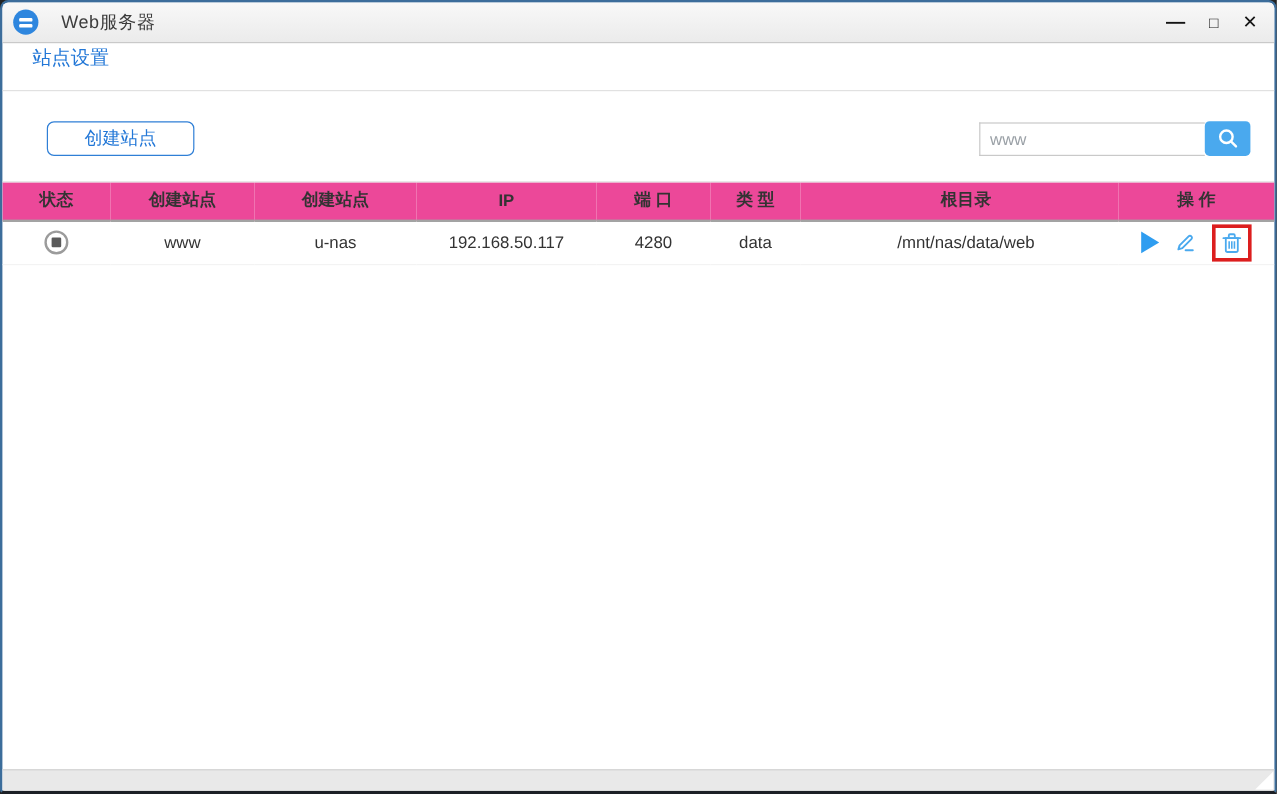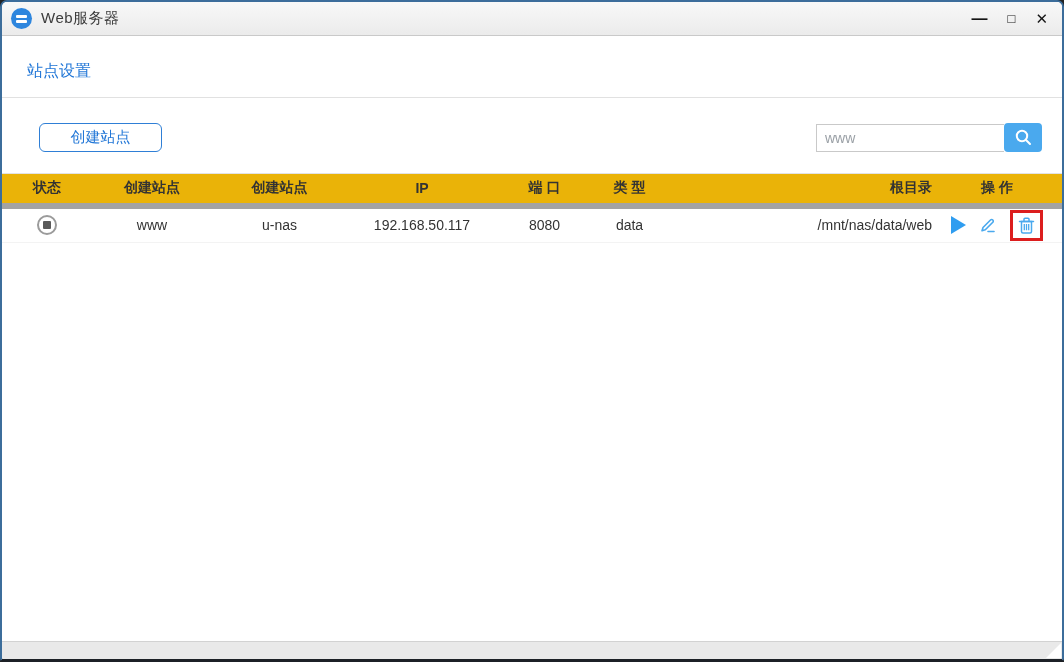--- a/index.html
+++ b/index.html
@@ -24,30 +24,30 @@
     padding: 0 14px 0 9px;
   }
   .app-icon {
     width: 21px; height: 21px; border-radius: 50%;
     background: #2e86de;
     display: inline-flex; flex-direction: column;
     align-items: center; justify-content: center; gap: 2px;
     flex: 0 0 auto;
   }
   .app-icon i { display: block; width: 11px; height: 3px; background: #fff; border-radius: 1px; }
-  .titlebar-text { margin-left: 9px; font-size: 15px; color: #3c3c3c; letter-spacing: .5px; }
+  .titlebar-text { margin-left: 19px; font-size: 15px; color: #3c3c3c; letter-spacing: .5px; }
   .win-controls { margin-left: auto; display: flex; align-items: center; gap: 20px; }
   .win-btn { color: #141414; font-size: 14px; font-weight: bold; line-height: 1; cursor: default; }
   .win-btn.min { font-size: 16px; }
   .win-btn.max { font-size: 13px; }
   .win-btn.close { font-size: 15px; }
 
   
   .section-title {
-    padding: 24px 0 0 25px;
+    padding: 2px 0 0 25px;
     color: #2277d7; font-size: 16px; line-height: 22px;
   }
   .head-divider { margin-top: 15px; border-bottom: 1px solid #e1e1e1; }
 
   
   .toolbar {
     display: flex; align-items: center; justify-content: space-between;
     padding: 25px 20px 21px 37px;
   }
   .create-btn {
@@ -68,25 +68,25 @@
   }
   .search-btn {
     width: 38px; height: 29px;
     background: #4aa9ee; border: none; border-radius: 4px;
     display: flex; align-items: center; justify-content: center;
   }
 
   
   table { width: 100%; border-collapse: collapse; font-size: 14px; table-layout: fixed; }
   thead th {
-    background: #eab308;
-    border-top: 1px solid #e3e3e3; border-bottom: 6px solid #a3a3a3;
+    background: #ec4899;
+    border-top: 1px solid #e3e3e3; border-bottom: 2px solid #a3a3a3;
     height: 32px; font-weight: bold; color: #333; text-align: center;
   }
-  thead th.left, tbody td.left { text-align: right; padding-left: 11px; }
+  thead th.left, tbody td.left { text-align: center; padding-left: 11px; }
   tbody td { height: 37px; color: #333; text-align: center; border-bottom: 1px solid #f3f3f3; }
 
   .status-stop {
     display: inline-flex; align-items: center; justify-content: center;
     width: 20px; height: 20px; border: 2px solid #9b9b9b; border-radius: 50%;
     vertical-align: middle;
   }
   .status-stop i { display: block; width: 8px; height: 8px; background: #5a5a5a; border-radius: 1px; }
 
   .actions { display: flex; align-items: center; justify-content: center; gap: 13px; }
@@ -177,21 +177,21 @@
     <tbody>
       <tr>
         <td>
           <span class="status-stop">
               <i></i>
             </span>
         </td>
         <td>www</td>
         <td>u-nas</td>
         <td>192.168.50.117</td>
-        <td>8080</td>
+        <td>4280</td>
         <td>data</td>
         <td class="left">/mnt/nas/data/web</td>
         <td>
           <div class="actions">
             <span class="action">
               <span class="play-tri"></span>
             </span>
             <span class="action">
               <svg width="18" height="18" viewBox="0 0 18 18">
                 <path d="M4 11.5 L11.5 4 a1.6 1.6 0 0 1 2.3 2.3 L6.3 13.8 L3 14.8 Z" fill="none" stroke="#4aa9ee" stroke-width="1.6" stroke-linejoin="round"></path>

